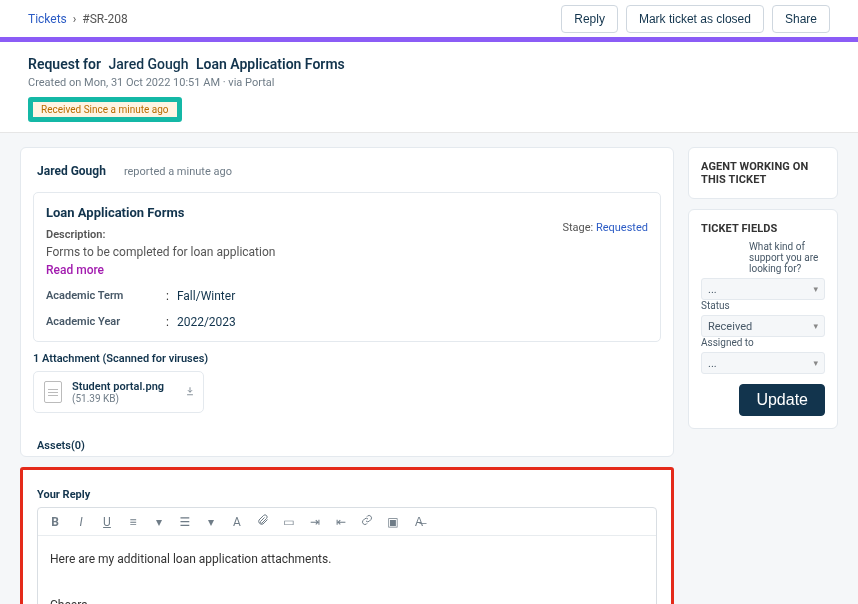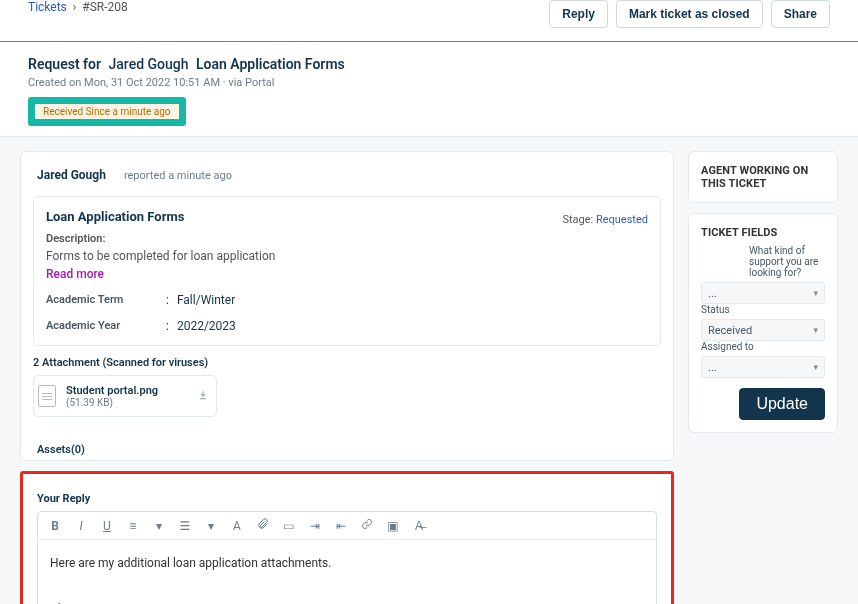--- a/index.html
+++ b/index.html
@@ -6,46 +6,46 @@
   body {
     font-family: -apple-system, BlinkMacSystemFont, "Segoe UI", Roboto, Arial, sans-serif;
     font-size: 12px;
     color: #333;
     background: #fff;
     width: 858px;
   }
   .top-bar {
     height: 42px;
     display: flex;
-    align-items: flex-start;
+    align-items: center;
     justify-content: space-between;
     padding: 0 28px;
-    border-bottom: 1px solid #8b5cf6;
+    border-bottom: 5px solid #8b5cf6;
   }
   .breadcrumb { color: #555; }
   .breadcrumb a { color: #2c5cc5; text-decoration: none; }
   .top-actions { display: flex; gap: 8px; }
   .btn {
     background: #fff;
     border: 1px solid #cfd7df;
     border-radius: 4px;
     padding: 6px 12px;
     font-size: 12px;
     cursor: pointer;
     color: #12344d;
-    font-weight: 700;
+    font-weight: 400;
   }
   .title-block { padding: 14px 28px 10px; }
   .title-line { font-size: 14px; font-weight: 600; color: #12344d; }
   .title-line .inner { font-weight: 500; padding: 0 4px; }
   .sub-meta { color: #6f7c87; font-size: 11px; margin-top: 4px; }
   .tag {
     display: inline-block;
     background: #fff4e3;
-    border: 7px solid #14b8a6;
+    border: 5px solid #14b8a6;
     color: #b96b00;
     font-size: 10px;
     border-radius: 3px;
     padding: 2px 8px;
     margin-top: 8px;
   }
   .main-wrap {
     background: #f5f7f9;
     border-top: 1px solid #e6e6e6;
     padding: 14px 20px 18px;
@@ -65,39 +65,39 @@
   .user-name { font-weight: 700; color: #12344d; font-size: 12px; }
   .timeago { color: #6f7c87; font-size: 11px; margin-left: 8px; }
   .inner-panel {
     border: 1px solid #e4e9ee;
     border-radius: 5px;
     padding: 12px;
     margin-top: 6px;
     position: relative;
   }
   .inner-panel .title { font-weight: 700; color: #12344d; font-size: 13px; }
-  .inner-panel .stage { position: absolute; right: 12px; top: 16px; font-size: 11px; color: #555; }
+  .inner-panel .stage { position: absolute; right: 12px; top: 28px; font-size: 11px; color: #555; }
   .inner-panel .stage .val { color: #2c5cc5; }
   .inner-panel .desc-label { color: #555; font-size: 11px; margin-top: 8px; font-weight: 600; }
   .inner-panel .desc { color: #555; font-size: 12px; margin-top: 4px; }
   .readmore { color: #a21caf; font-size: 12px; margin-top: 4px; display: inline-block; cursor: pointer; font-weight: 500; }
   .kv-row { display: flex; margin-top: 12px; font-size: 12px; color: #333; }
   .kv-row .k { width: 120px; color: #475867; font-weight: 600; font-size: 11px; }
   .kv-row .sep { margin-right: 8px; color: #333; }
   .kv-row .v { font-weight: 400; color: #12344d; }
   .attachment-note { font-size: 11px; font-weight: 600; color: #12344d; margin-top: 10px; }
   .attachment {
     border: 1px solid #e4e9ee;
     border-radius: 5px;
-    padding: 8px 4px;
+    padding: 8px 10px;
     display: flex;
     align-items: center;
     gap: 10px;
     margin-top: 6px;
-    width: 184px;
+    width: 171px;
     position: relative;
   }
   .file-icon {
     width: 18px; height: 22px;
     border: 1px solid #bbb; border-radius: 2px;
     display: flex; flex-direction: column; justify-content: center; gap: 2px; padding: 3px;
   }
   .file-icon .line { height: 1px; background: #bbb; }
   .file-meta .name { font-size: 11px; color: #12344d; font-weight: 600; }
   .file-meta .size { font-size: 10px; color: #6f7c87; }
@@ -206,21 +206,21 @@
           <span class="k">Academic Term</span>
           <span class="sep">:</span>
           <span class="v">Fall/Winter</span>
         </div>
         <div class="kv-row">
           <span class="k">Academic Year</span>
           <span class="sep">:</span>
           <span class="v">2022/2023</span>
         </div>
       </div>
-      <div class="attachment-note">2 Attachment (Scanned for viruses)</div>
+      <div class="attachment-note">1 Attachment (Scanned for viruses)</div>
       <div class="attachment">
         <div class="file-icon">
           <span class="line"></span>
             <span class="line"></span>
             <span class="line"></span>
         </div>
         <div class="file-meta">
           <div class="name">Student portal.png</div>
           <div class="size">(51.39 KB)</div>
         </div>

